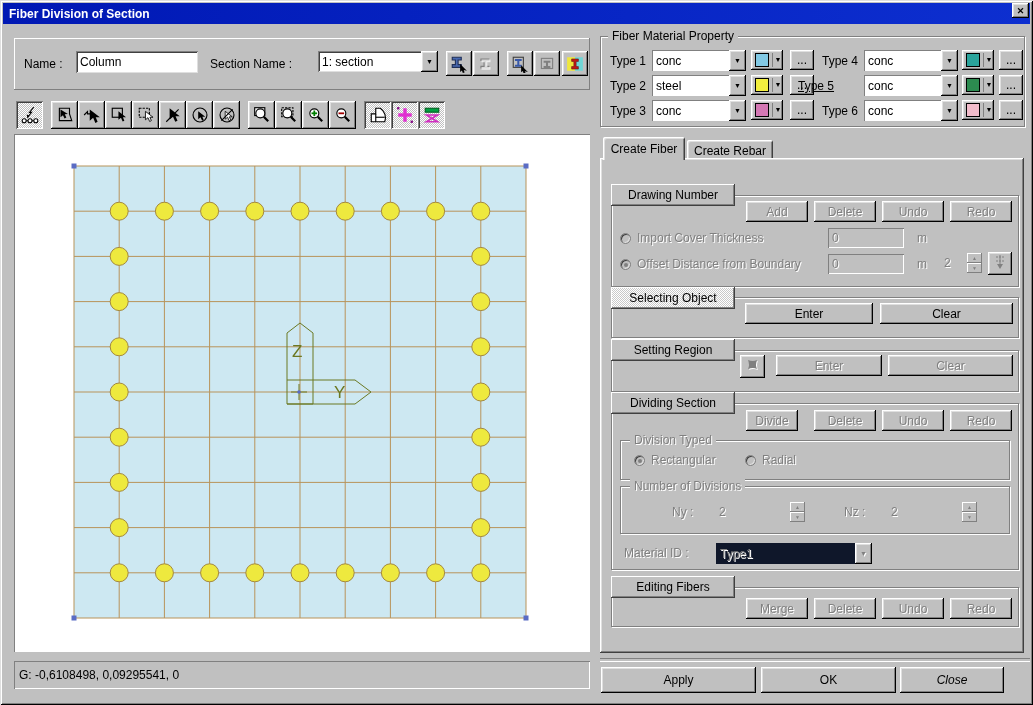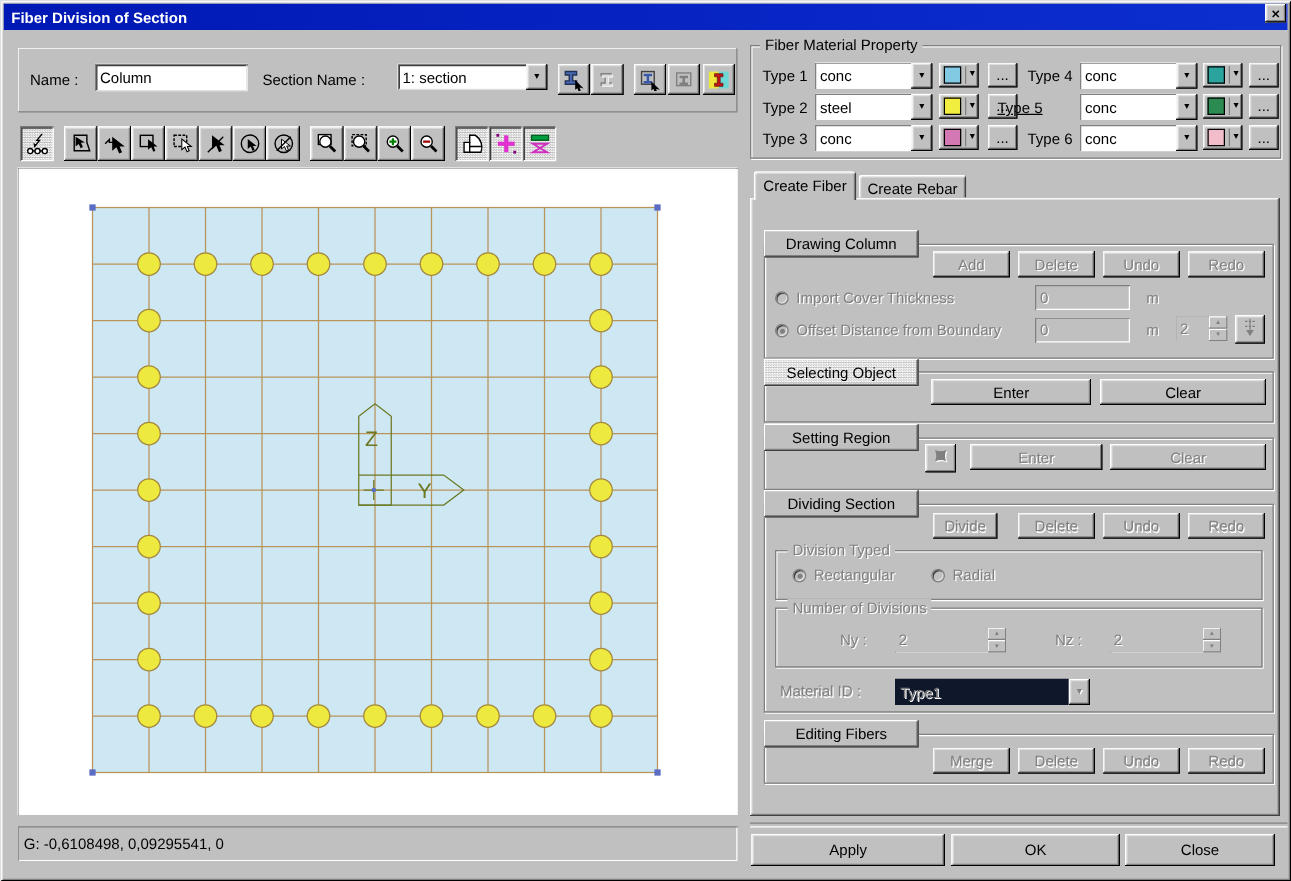--- a/index.html
+++ b/index.html
@@ -415,21 +415,21 @@
   <div class="abs raisedthin" style="left:600px;top:158px;width:424px;height:495px;box-shadow:inset -1px -1px 0 #404040, inset 1px 1px 0 #fff, inset -2px -2px 0 #808080, inset 2px 2px 0 #dfdfdf;"></div>
   <div class="tab" style="left:603px;top:137px;width:82px;height:23px;z-index:4;">
     <span>Create Fiber</span>
   </div>
   <div class="tab" style="left:687px;top:140px;width:86px;height:18px;align-items:flex-end;">
     <span>Create Rebar</span>
   </div>
 
   <div class="abs etched" style="left:611px;top:195px;width:406px;height:90px;"></div>
   <div class="abs plaque" style="left:611px;top:184px;width:124px;">
-    <span>Drawing Column</span>
+    <span>Drawing Number</span>
   </div>
   <div class="abs btn raised dis" style="left:746px;top:201px;width:62px;height:21px;">
       <span>Add</span>
     </div>
   <div class="abs btn raised dis" style="left:814px;top:201px;width:62px;height:21px;">
       <span>Delete</span>
     </div>
   <div class="abs btn raised dis" style="left:882px;top:201px;width:62px;height:21px;">
       <span>Undo</span>
     </div>
@@ -568,17 +568,17 @@
       <span>Redo</span>
     </div>
 
   <div class="abs" style="left:600px;top:658px;width:430px;height:2px;border-top:1px solid #808080;border-bottom:1px solid #fff;"></div>
   <div class="abs btn raised" style="left:601px;top:667px;width:155px;height:26px;">
       <span>Apply</span>
     </div>
   <div class="abs btn raised" style="left:761px;top:667px;width:135px;height:26px;">
       <span>OK</span>
     </div>
-  <div class="abs btn raised" style="left:900px;top:667px;width:120px;height:26px;">
+  <div class="abs btn raised" style="left:900px;top:667px;width:104px;height:26px;font-style:italic;">
       <span>Close</span>
     </div>
 
 </div>
 
 </body></html>

